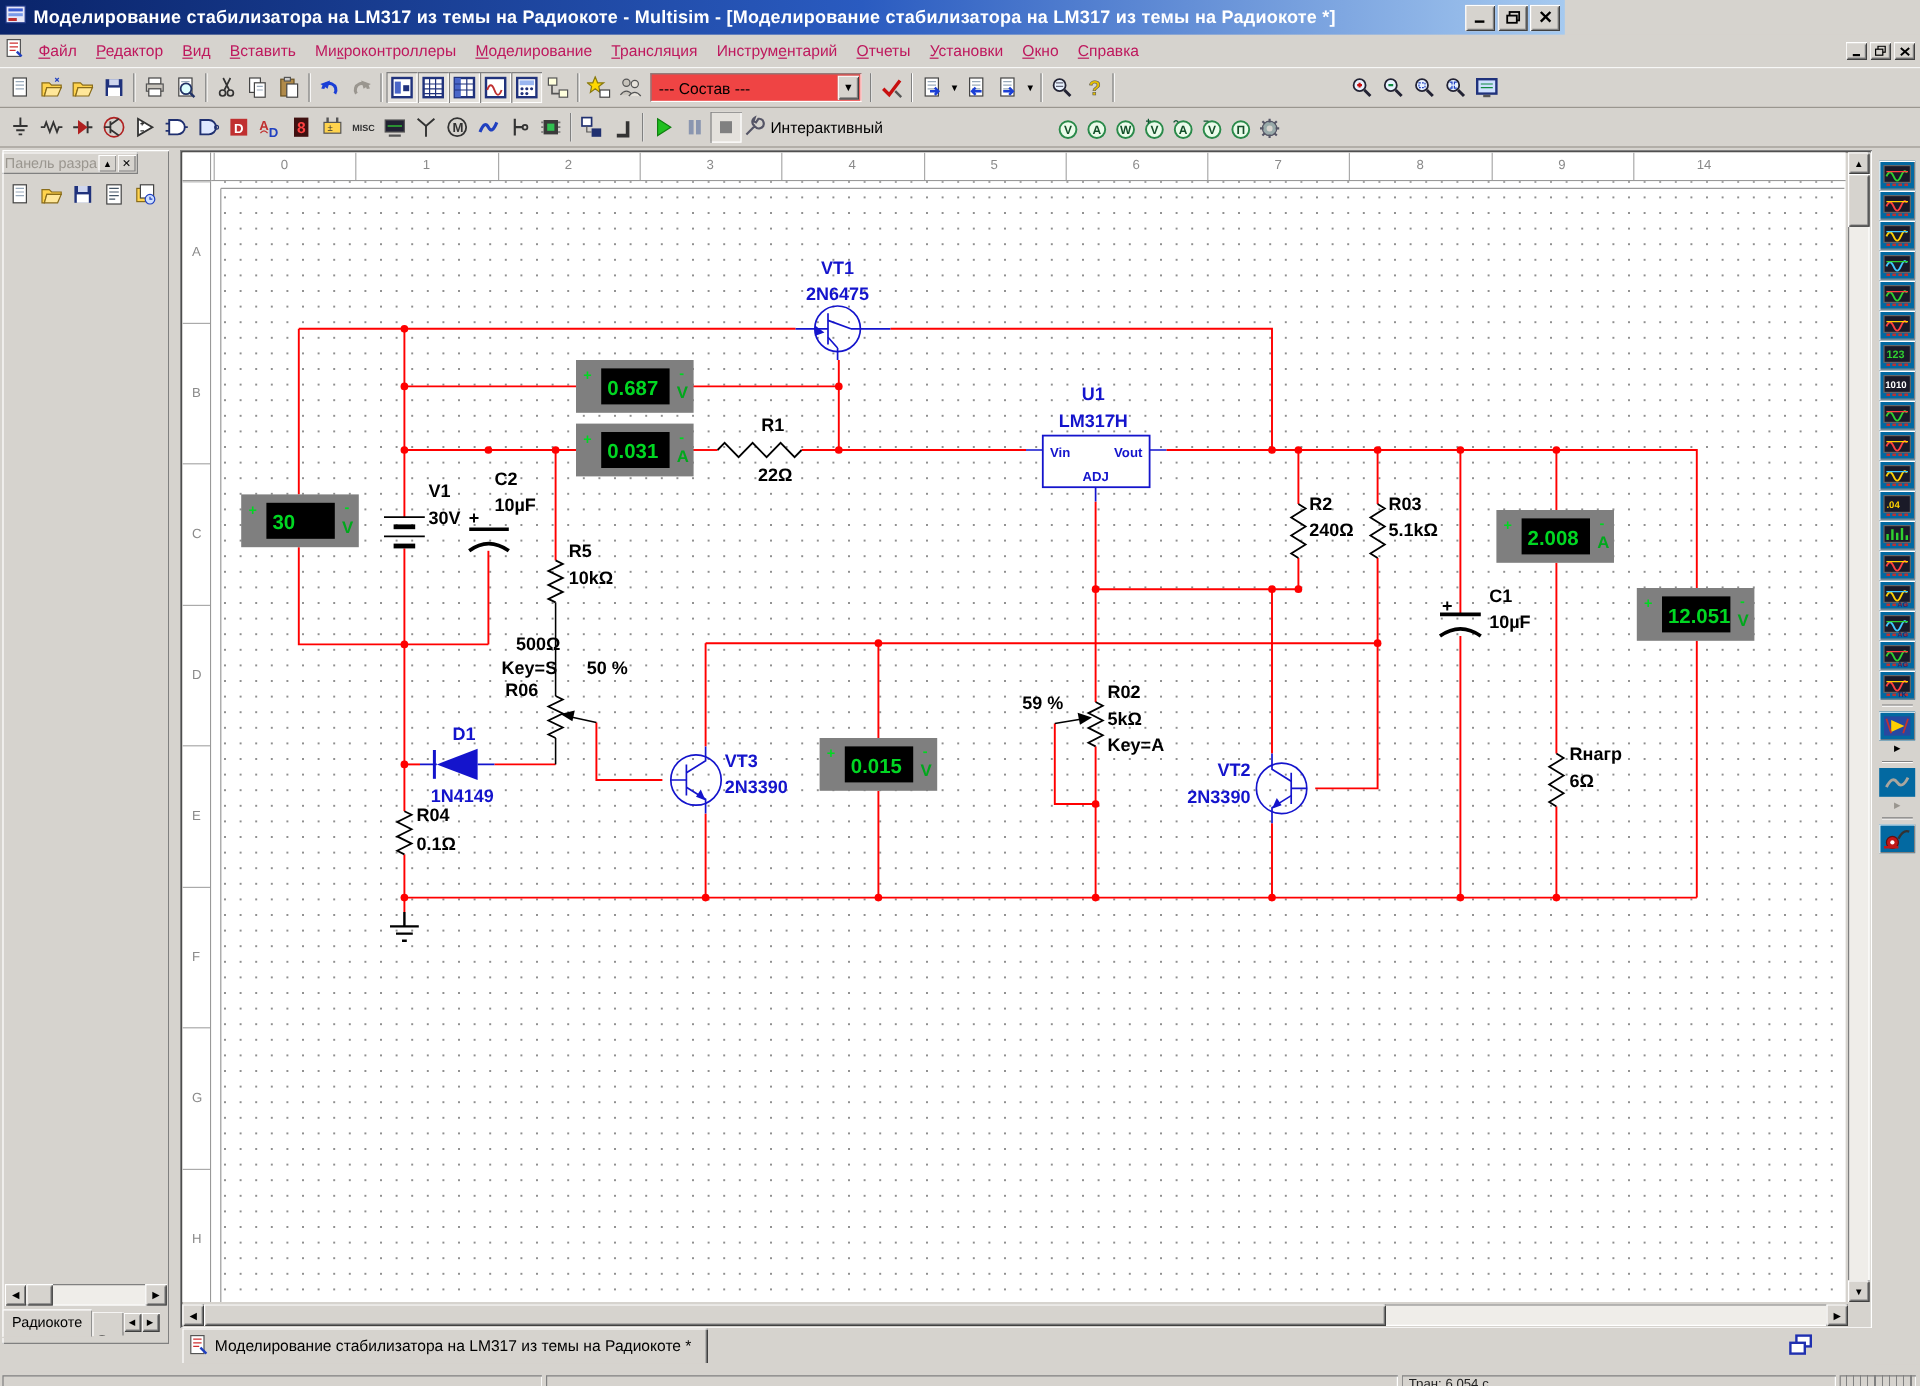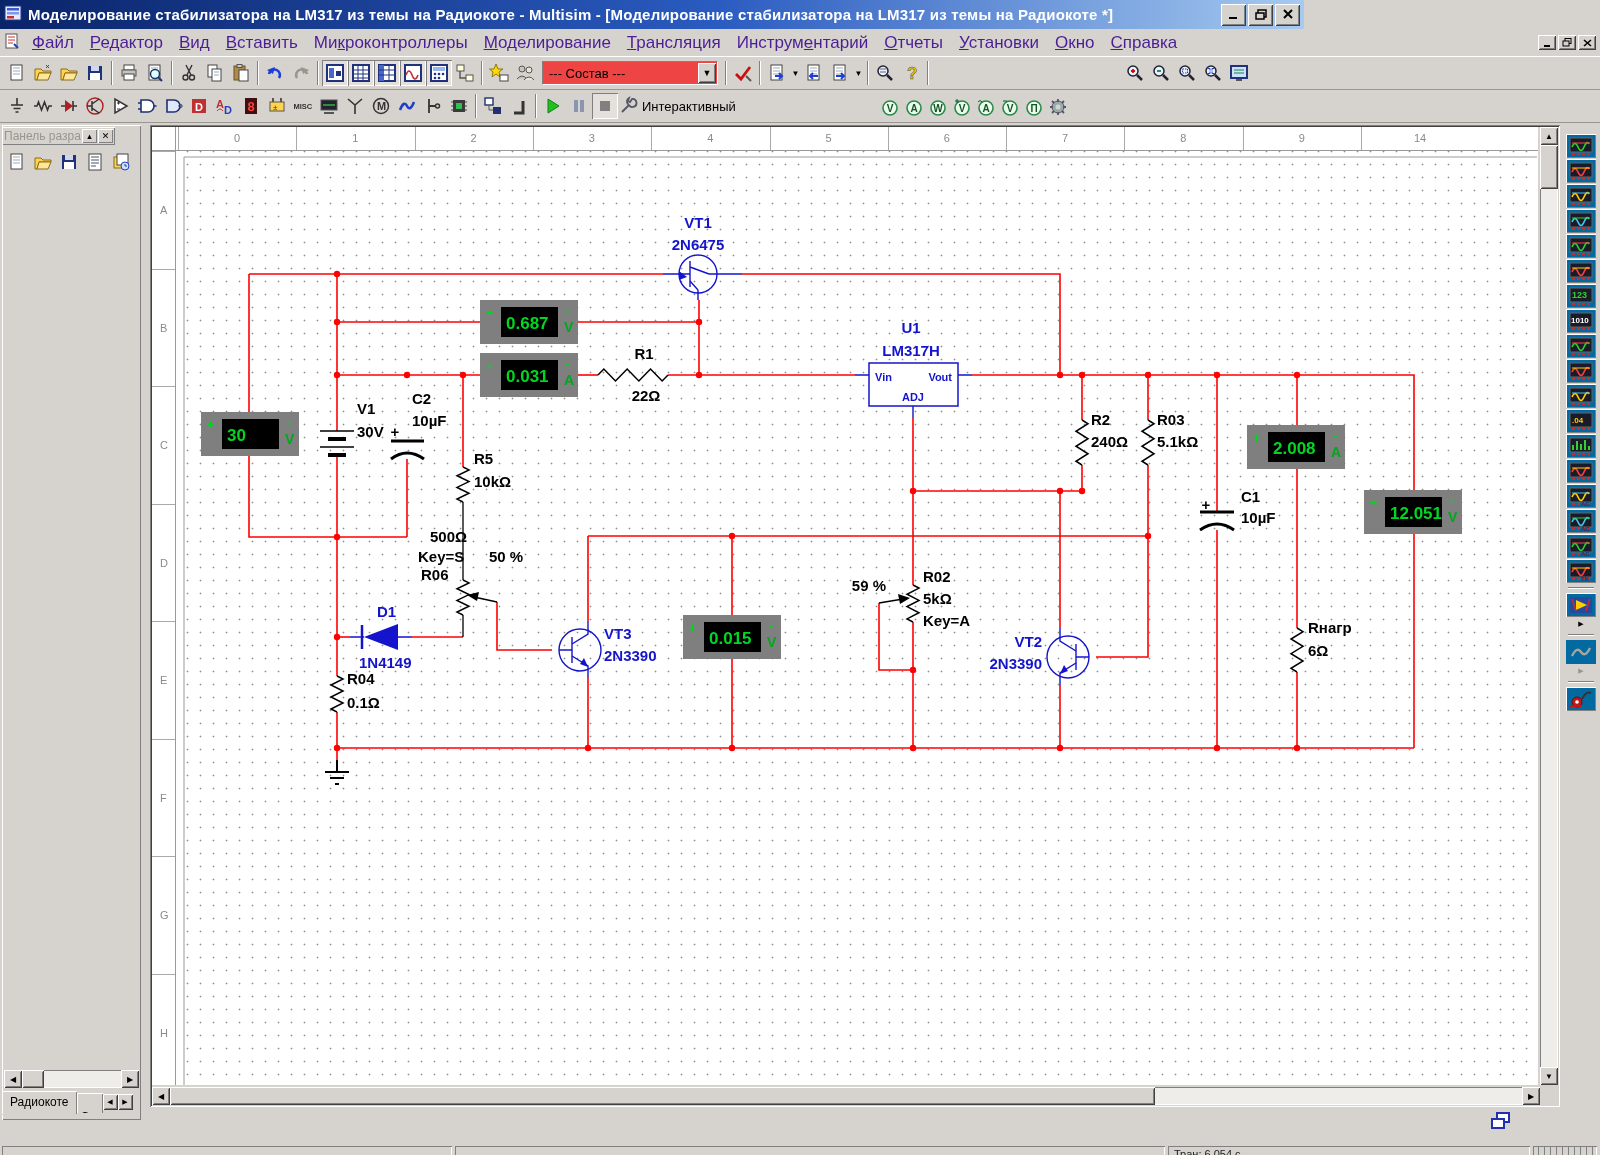--- a/index.html
+++ b/index.html
@@ -14,21 +14,21 @@
   #titlebar { position:absolute; left:0; top:0; width:1304px; height:29px;
     background:linear-gradient(90deg,#0a246a 0%,#2a5bc0 55%,#a6caf0 100%);
     display:flex; align-items:center; padding:0 4px; }
   #titlebar .ttext { color:#fff; font-size:15px; font-weight:bold; margin-left:6px; white-space:nowrap; overflow:hidden; flex:1; letter-spacing:.2px; }
   .winbtn { width:25px; height:22px; background:#d6d3ce; margin-left:2px; display:flex; align-items:center; justify-content:center; }
   .winbtn svg { display:block; }
 
   
   #menubar { position:absolute; left:0; top:29px; width:1600px; height:28px; background:#d6d3ce;
     display:flex; align-items:center; border-bottom:1px solid #fff; }
-  .menu-item { font-size:17px; color:#4c1d95; padding:4px 8px; white-space:nowrap; }
+  .menu-item { font-size:13px; color:#be185d; padding:4px 8px; white-space:nowrap; }
   .menu-item u { text-decoration:underline; }
   .mdibtn { width:18px; height:15px; background:#d6d3ce; margin-left:2px; display:flex; align-items:center; justify-content:center; }
 
   
   .toolbar { position:absolute; left:0; width:1600px; height:33px; background:#d6d3ce;
     display:flex; align-items:center; padding-left:4px; border-bottom:1px solid #9a968f; }
   #toolbar1 { top:57px; } #toolbar2 { top:90px; }
   .tb { width:26px; height:26px; display:flex; align-items:center; justify-content:center; flex:0 0 auto; }
   .tb svg { display:block; }
   .tb.toggled { box-shadow: inset 1px 1px #808080, inset -1px -1px #fff; background:#e4e1dc; }
@@ -1118,20 +1118,30 @@
       <svg width="26" height="20">
         <path d="M14,10 q4,-8 9,-6" fill="none" stroke="#333" stroke-width="2"></path>
         <circle cx="9" cy="13" r="5" fill="#c01818" stroke="#601010"></circle>
         <circle cx="9" cy="13" r="1.8" fill="#fff"></circle>
         <path d="M2,17 h12" stroke="#c01818" stroke-width="2"></path>
       </svg>
     </div>
   </div>
 
 <div id="tabrow">
+  <div id="doctab">
+    <span class="dticon">
+      <svg width="15" height="17">
+          <rect x="1" y="1" width="11" height="15" fill="#fff" stroke="#555"></rect>
+          <path d="M3,4 h7 M3,7 h7 M3,10 h5" stroke="#d03030"></path>
+          <path d="M9,11 l5,5" stroke="#2040c0" stroke-width="2"></path>
+        </svg>
+    </span>
+    <span>Моделирование стабилизатора на LM317 из темы на Радиокоте *</span>
+  </div>
   <span id="cascadeicon">
     <svg width="22" height="20">
         <rect x="7" y="2" width="12" height="9" fill="#fff" stroke="#2030b0" stroke-width="2"></rect>
         <rect x="2" y="8" width="12" height="9" fill="#fff" stroke="#2030b0" stroke-width="2"></rect>
       </svg>
   </span>
 </div>
 
 <div id="statusbar">
   <span class="spanel" style="left:2px;width:450px"></span>

